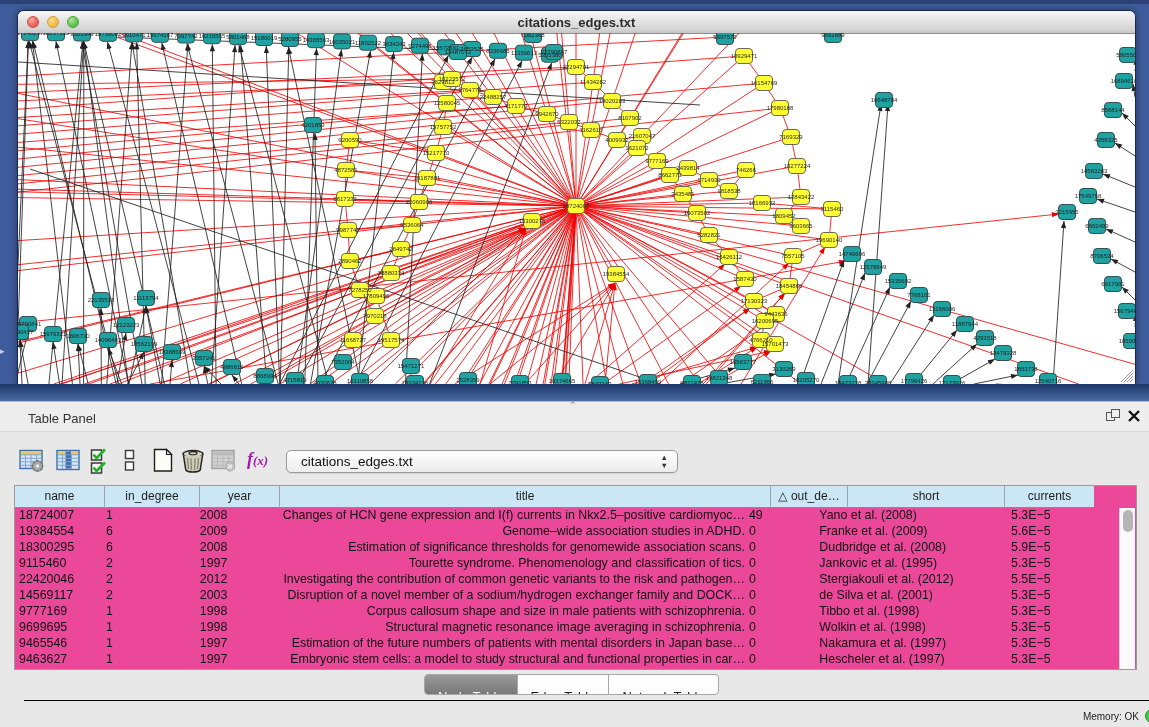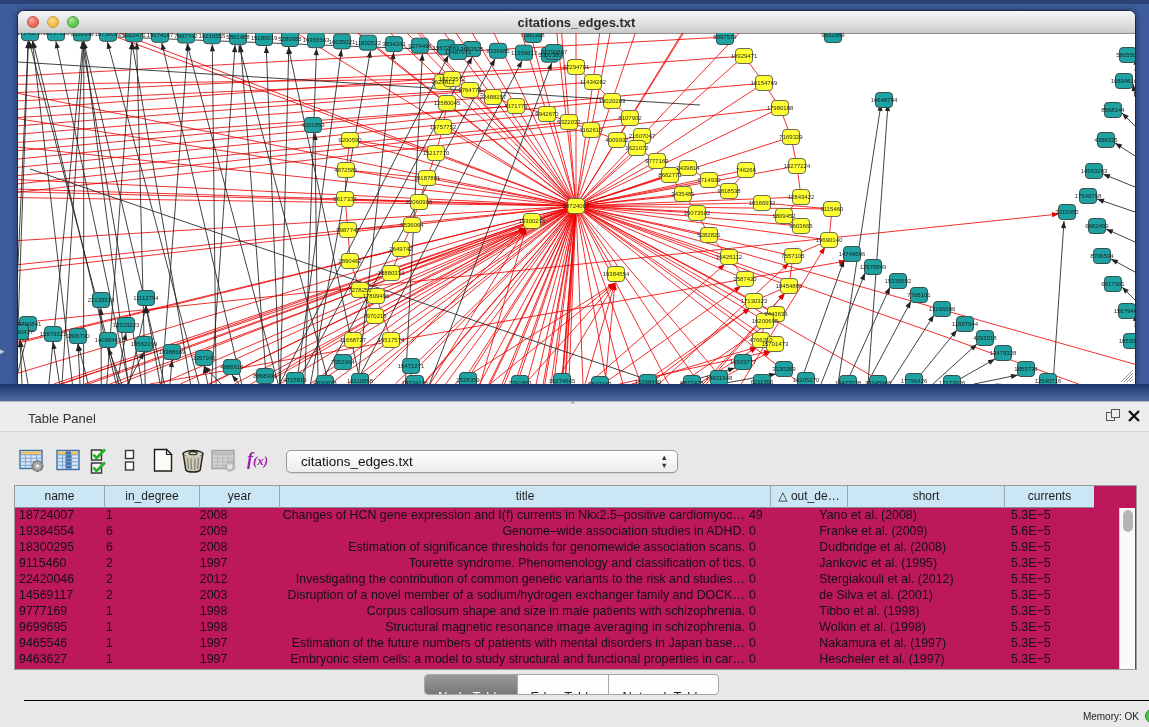--- a/index.html
+++ b/index.html
@@ -11,21 +11,21 @@
 #tbar .tl { position:absolute; top:5px; width:12px; height:12px; border-radius:50%; }
 #title { position:absolute; top:4px; left:0; width:100%; text-align:center; font-size:13px; color:#2c2c2c; font-weight:bold; }
 #band { position:absolute; left:0; top:384px; width:1149px; height:17px; background:linear-gradient(#1c3668,#4c6ca4); }
 #panel { position:absolute; left:0; top:401px; width:1149px; height:326px; background:#e8e8e8; }
 #phead { position:absolute; left:0; top:0; width:1149px; height:31px; background:#ededed; border-top:1px solid #b8b8b8; border-bottom:1px solid #d7d7d7;}
 #phead span { position:absolute; left:8px; top:9px; font-size:13px; color:#333;margin-left:20px; }
 #dimple { position:absolute; left:569px; top:-2px; width:12px; height:6px; color:#777; font-size:9px; }
 .icon { position:absolute; top:47px; }
 #combo { position:absolute; left:286px; top:49px; width:392px; height:23px; background:linear-gradient(#ffffff,#ececec); border:1px solid #9a9a9a; border-radius:5px; font-size:13.5px; color:#111; line-height:21px; padding-left:14px; box-shadow:0 1px 1px rgba(0,0,0,.08); }
 #combo .ar { position:absolute; right:9px; top:3px; font-size:7.5px; color:#333; line-height:8px; }
-#tbl { position:absolute; left:14px; top:84px; width:1123px; height:185px; background:#be185d; border:1px solid #9b9b9b; overflow:hidden; }
+#tbl { position:absolute; left:14px; top:84px; width:1123px; height:185px; background:#ec4899; border:1px solid #9b9b9b; overflow:hidden; }
 #thead { position:absolute; left:0; top:0; height:22px; width:1079px; display:flex; background:#cbe7f5; border-bottom:1px solid #8a8a8a; font-size:12px; color:#1d1d1d; }
 #thead div { border-right:1px solid #9aa7ad; text-align:center; line-height:21px; height:22px; }
 #tbody { position:absolute; left:0; top:22px; width:1079px; font-size:12.4px; color:#111; }
 .tr { display:flex; height:16px; line-height:15px; white-space:nowrap; }
 .tr div { overflow:hidden; }
 .c0 { width:90px; padding-left:4px; }
 .c1 { width:95px; padding-left:4px; }
 .c2 { width:80px; padding-left:6px; }
 .c3 { width:491px; padding-left:4px;text-align:right; }
 .c4 { width:77px; padding-left:4px; }
@@ -990,21 +990,21 @@
           <div class="c2">1997</div>
           <div class="c3">Tourette syndrome. Phenomenology and classification of tics.</div>
           <div class="c4">0</div>
           <div class="c5">Jankovic et al. (1995)</div>
           <div class="c6">5.3E−5</div>
         </div>
 <div class="tr">
           <div class="c0">22420046</div>
           <div class="c1">2</div>
           <div class="c2">2012</div>
-          <div class="c3">Investigating the contribution of common genetic variants to the risk and studies…</div>
+          <div class="c3">Investigating the contribution of common genetic variants to the risk and pathogen…</div>
           <div class="c4">0</div>
           <div class="c5">Stergiakouli et al. (2012)</div>
           <div class="c6">5.5E−5</div>
         </div>
 <div class="tr">
           <div class="c0">14569117</div>
           <div class="c1">2</div>
           <div class="c2">2003</div>
           <div class="c3">Disruption of a novel member of a sodium/hydrogen exchanger family and DOCK…</div>
           <div class="c4">0</div>

